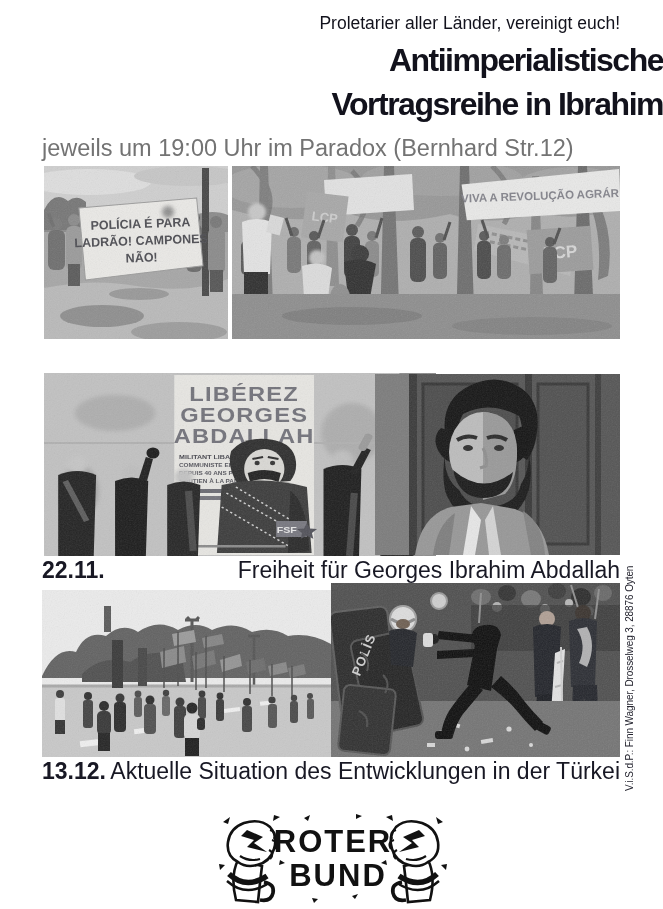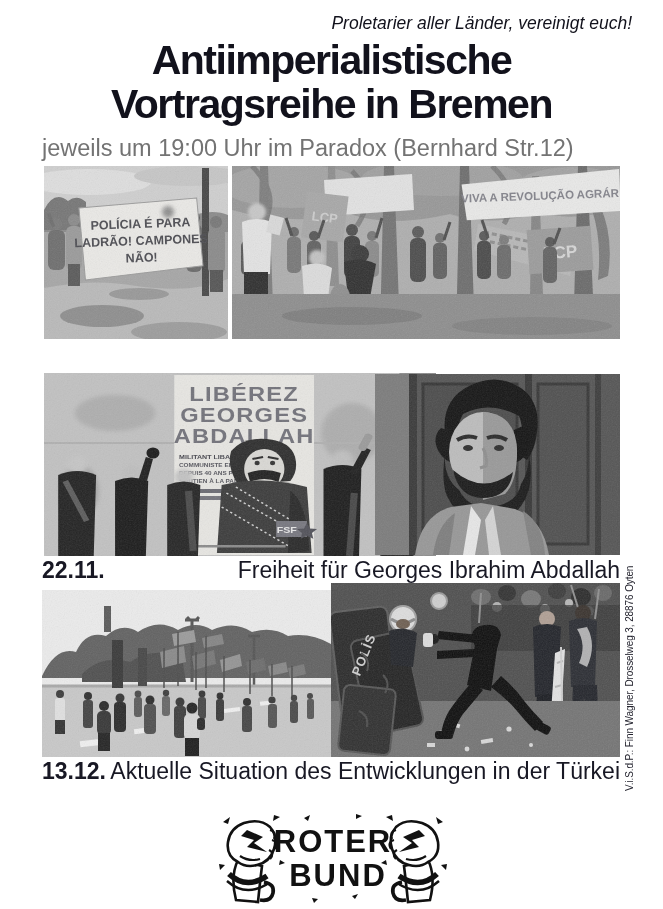--- a/index.html
+++ b/index.html
@@ -1,23 +1,23 @@
 <!DOCTYPE html>
 <html><head>
 <meta charset="utf-8">
 <style>
   * { margin:0; padding:0; box-sizing:border-box; }
   html,body { background:#ffffff; }
   body { width:663px; height:909px; font-family:"Liberation Sans", sans-serif; color:#15151f; }
   .page { position:relative; width:663px; height:909px; background:#fff; overflow:hidden; }
 
-  .slogan { position:absolute; top:13px; right:31px; font-style:italic; font-size:17.5px; color:#12121c;margin-left:43px; }
-
-  .title { position:absolute; top:38px; left:0; width:663px; text-align:center;
-           font-weight:bold; font-size:41px; line-height:44px; letter-spacing:-1.5px; color:#12121c; }
+  .slogan { position:absolute; top:13px; right:43px; font-size:17.5px; color:#12121c;margin-left:43px; }
+
+  .title { position:absolute; top:38px; left:0; width:663px; text-align:right;
+           font-weight:bold; font-size:32px; line-height:44px; letter-spacing:-1.5px; color:#12121c; }
 
   .subtitle { position:absolute; top:135px; left:42px; width:578px; font-size:23.5px; color:#737373;
               text-align:justify; text-align-last:justify; white-space:nowrap; }
   .subtitle::after { content:""; display:inline-block; width:100%; }
 
   .photo { position:absolute; overflow:hidden; background:#b5b5b5; }
   .photo svg { display:block; width:100%; height:100%; }
 
   .daterow { position:absolute; left:42px; width:578px; display:flex; justify-content:space-between;
              align-items:baseline; font-size:23px; color:#181824; }
@@ -43,21 +43,21 @@
 
   svg text { font-family:"Liberation Sans", sans-serif; }
 </style>
 </head>
 <body>
 
 <div class="page">
 
   <div class="slogan">Proletarier aller Länder, vereinigt euch!</div>
 
-  <h1 class="title"><span>Antiimperialistische</span><br><span>Vortragsreihe in Bremen</span></h1>
+  <h1 class="title"><span>Antiimperialistische</span><br><span>Vortragsreihe in Ibrahim</span></h1>
 
   <div class="subtitle">jeweils um 19:00 Uhr im Paradox (Bernhard Str.12)</div>
 
   <div class="photo" id="photo-1l">
     <svg viewBox="0 0 184 173" preserveAspectRatio="none" aria-hidden="true">
       <defs>
         <filter id="grainA">
             <feTurbulence type="fractalNoise" baseFrequency="0.9" numOctaves="2"></feTurbulence>
             <feColorMatrix type="saturate" values="0"></feColorMatrix>
           </filter>

